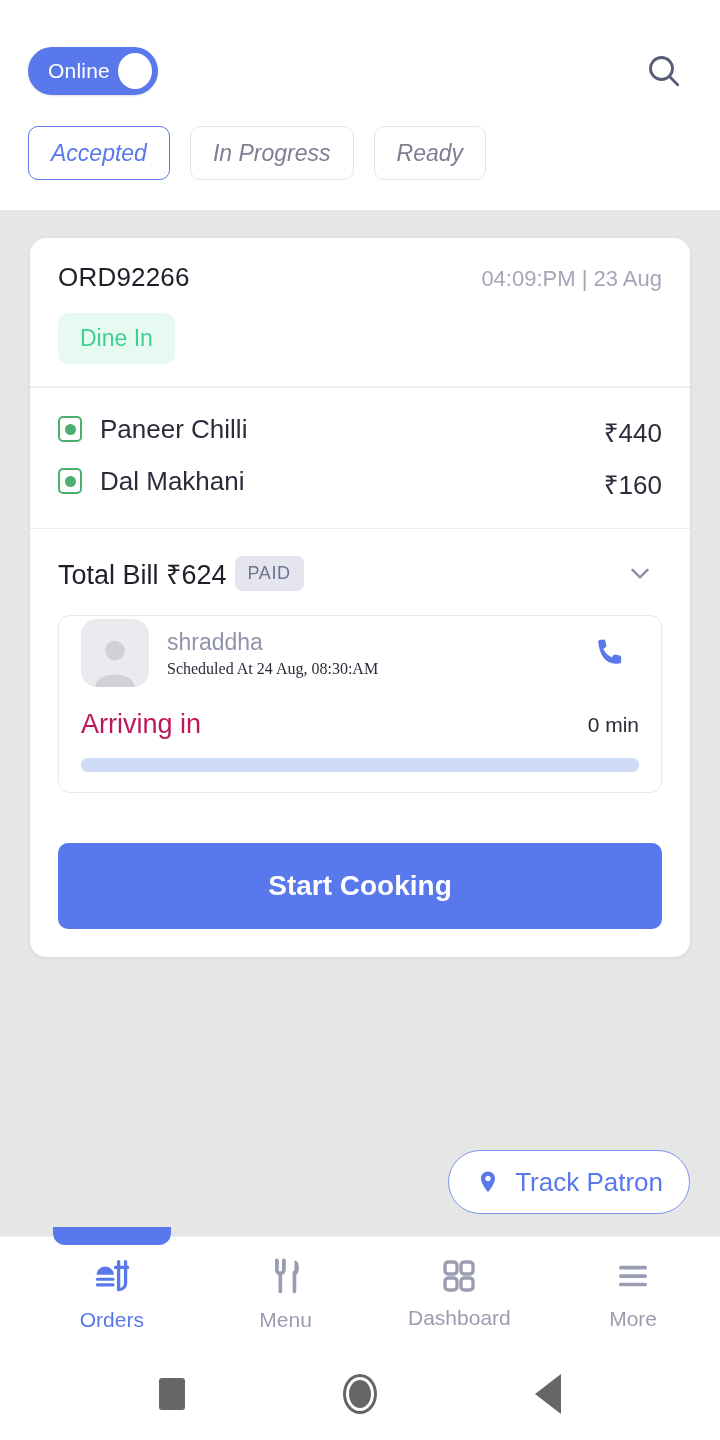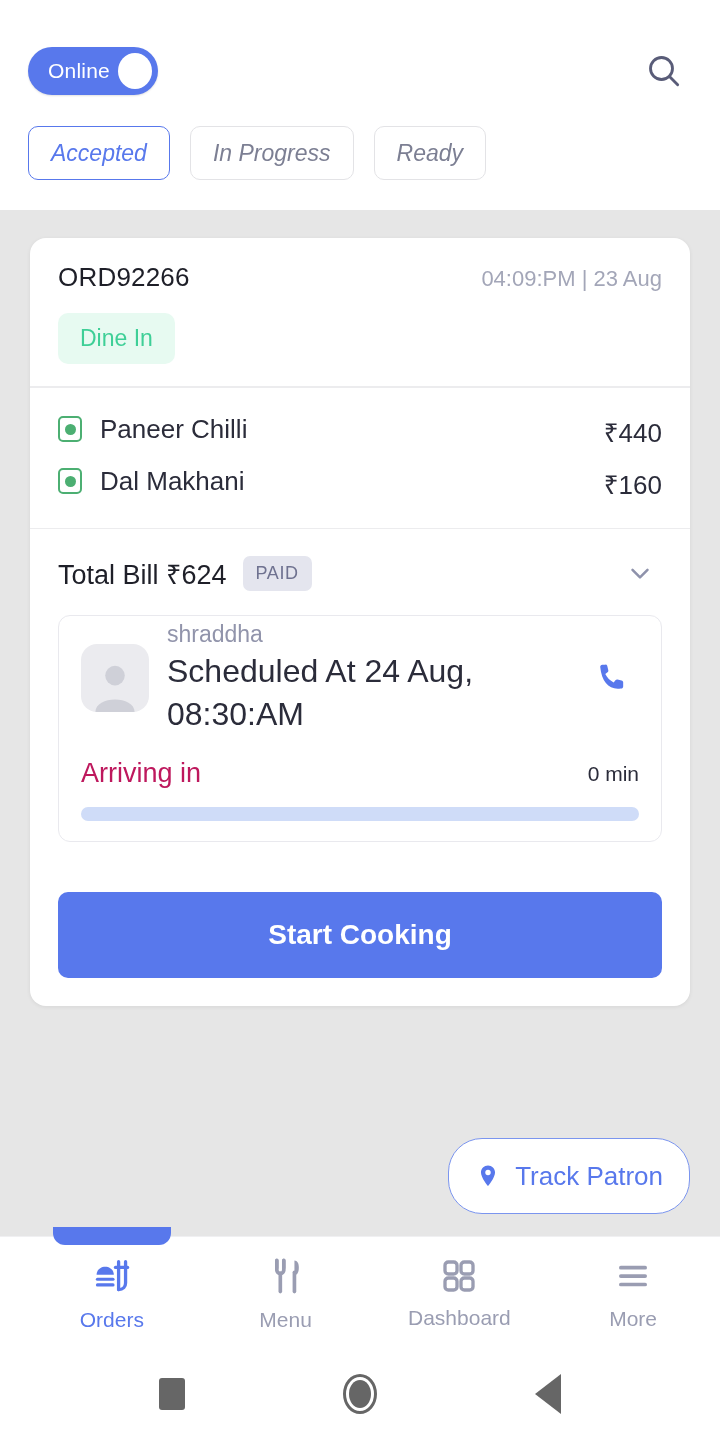--- a/index.html
+++ b/index.html
@@ -182,21 +182,21 @@
     padding: 22px 28px 26px 28px;
   }
   .total-row {
     display: flex;
     align-items: center;
     justify-content: space-between;
   }
   .total-left {
     display: flex;
     align-items: center;
-    gap: 16px;
+    gap: 8px;
   }
   .total-text {
     font-size: 27px;
     color: #1e1f28;
   }
   .badge-paid {
     background: #e4e5ee;
     color: #6f7290;
     font-size: 18px;
     letter-spacing: .6px;
@@ -237,23 +237,24 @@
     justify-content: center;
     overflow: hidden;
     flex: 0 0 auto;
   }
   .patron-name {
     font-size: 23px;
     color: #9194ab;
     line-height: 1.35;
   }
   .patron-sched {
-    font-size: 32px;
+    font-size: 16px;
     color: #2b2c3a;
     line-height: 1.35;
+    font-family: Liberation Serif, serif;
   }
   .call-btn {
     width: 54px;
     height: 54px;
     display: flex;
     align-items: center;
     justify-content: center;
   }
   .arrive-row {
     display: flex;
@@ -292,21 +293,21 @@
   }
 
   
   .track-fab {
     position: absolute;
     right: 30px;
     bottom: 22px;
     background: #ffffff;
     border: 1.8px solid #7b95ef;
     border-radius: 34px;
-    height: 76px;
+    height: 64px;
     display: inline-flex;
     align-items: center;
     gap: 14px;
     padding: 0 26px;
   }
   .track-label {
     font-size: 26px;
     color: #5878ec;
   }
 

